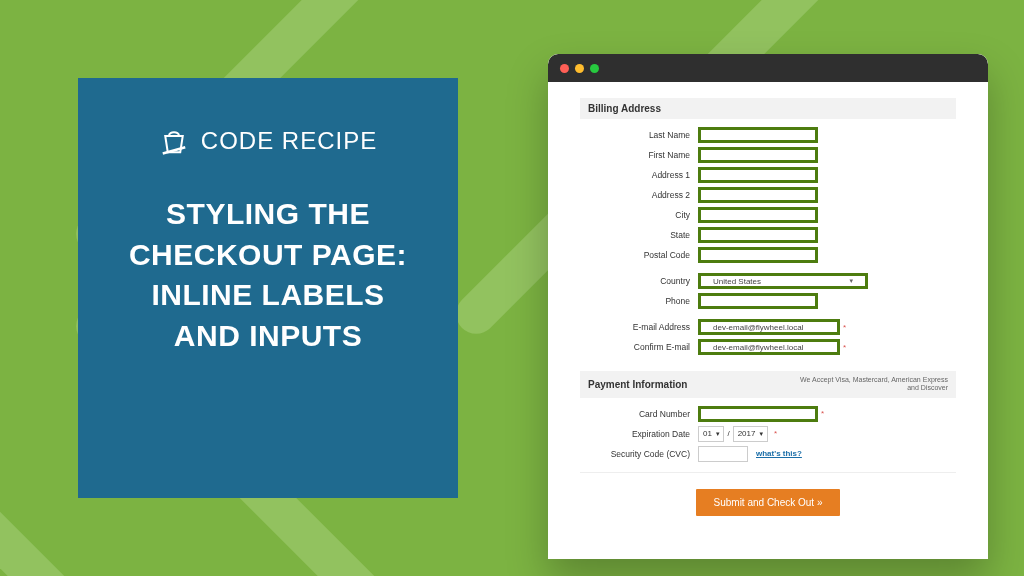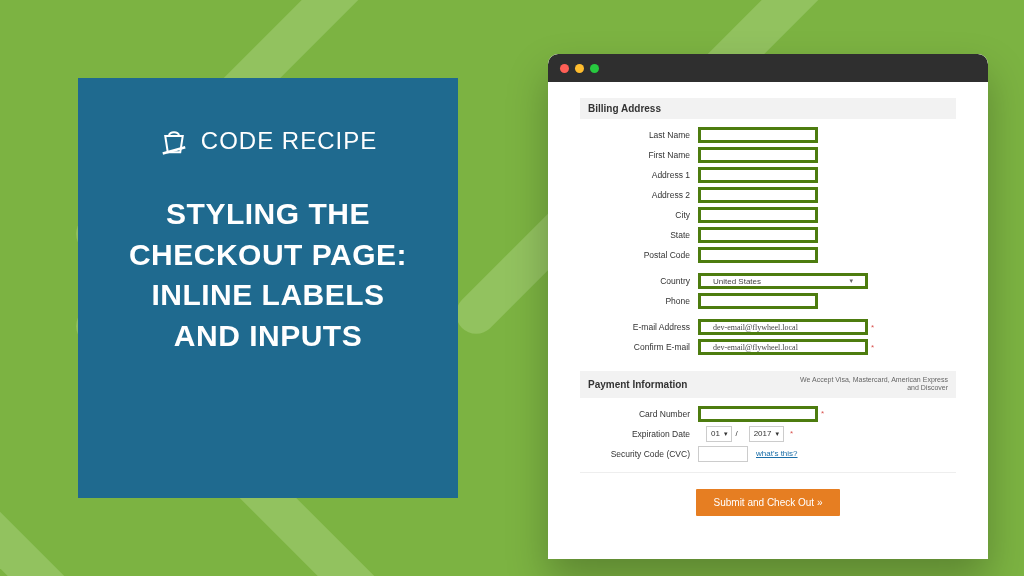--- a/index.html
+++ b/index.html
@@ -112,29 +112,29 @@
   }
   .inp, .sel {
     height:16px;
     border:3px solid #4d7c0f;
     background:#fff;
     font-size:8px;
     padding:0 12px;
     color:#444;
   }
   .inp { width:120px; }
-  .inp.wide { width:170px;font-family:Liberation Serif, serif; }
+  .inp.wide { width:142px; }
   .sel { width:170px; display:flex; align-items:center; justify-content:space-between; }
   .sel .chev { font-size:7px; color:#666; }
   .star { color:#d9534f; font-size:8px; margin-left:3px; }
   .exp-group { display:flex; align-items:center; gap:3px; font-size:8px; color:#333;}
-  .mini-sel { height:16px; border:1px solid #ccc; padding:0 4px; display:flex; align-items:center; gap:4px;margin-left:8px;}
+  .mini-sel { height:16px; border:1px solid #ccc; padding:0 4px; display:flex; align-items:center; gap:4px;}
   .cvc-group { display:flex; align-items:center; gap:8px;}
   .cvc-inp { width:50px; height:16px; border:1px solid #ccc;}
-  .link { color:#1a6ea8; font-size:8px; text-decoration:underline; cursor:pointer;}
+  .link { color:#1a6ea8; font-size:8px; text-decoration:underline; cursor:pointer;font-weight:bold;}
 
   .section-gap { height:12px; }
   hr.thin { border:none; border-top:1px solid #eee; margin: 10px 0 14px; }
 
   .submit {
     display:block;
     margin: 16px auto;
     background:#e67e22;
     color:#fff;
     border:none;

